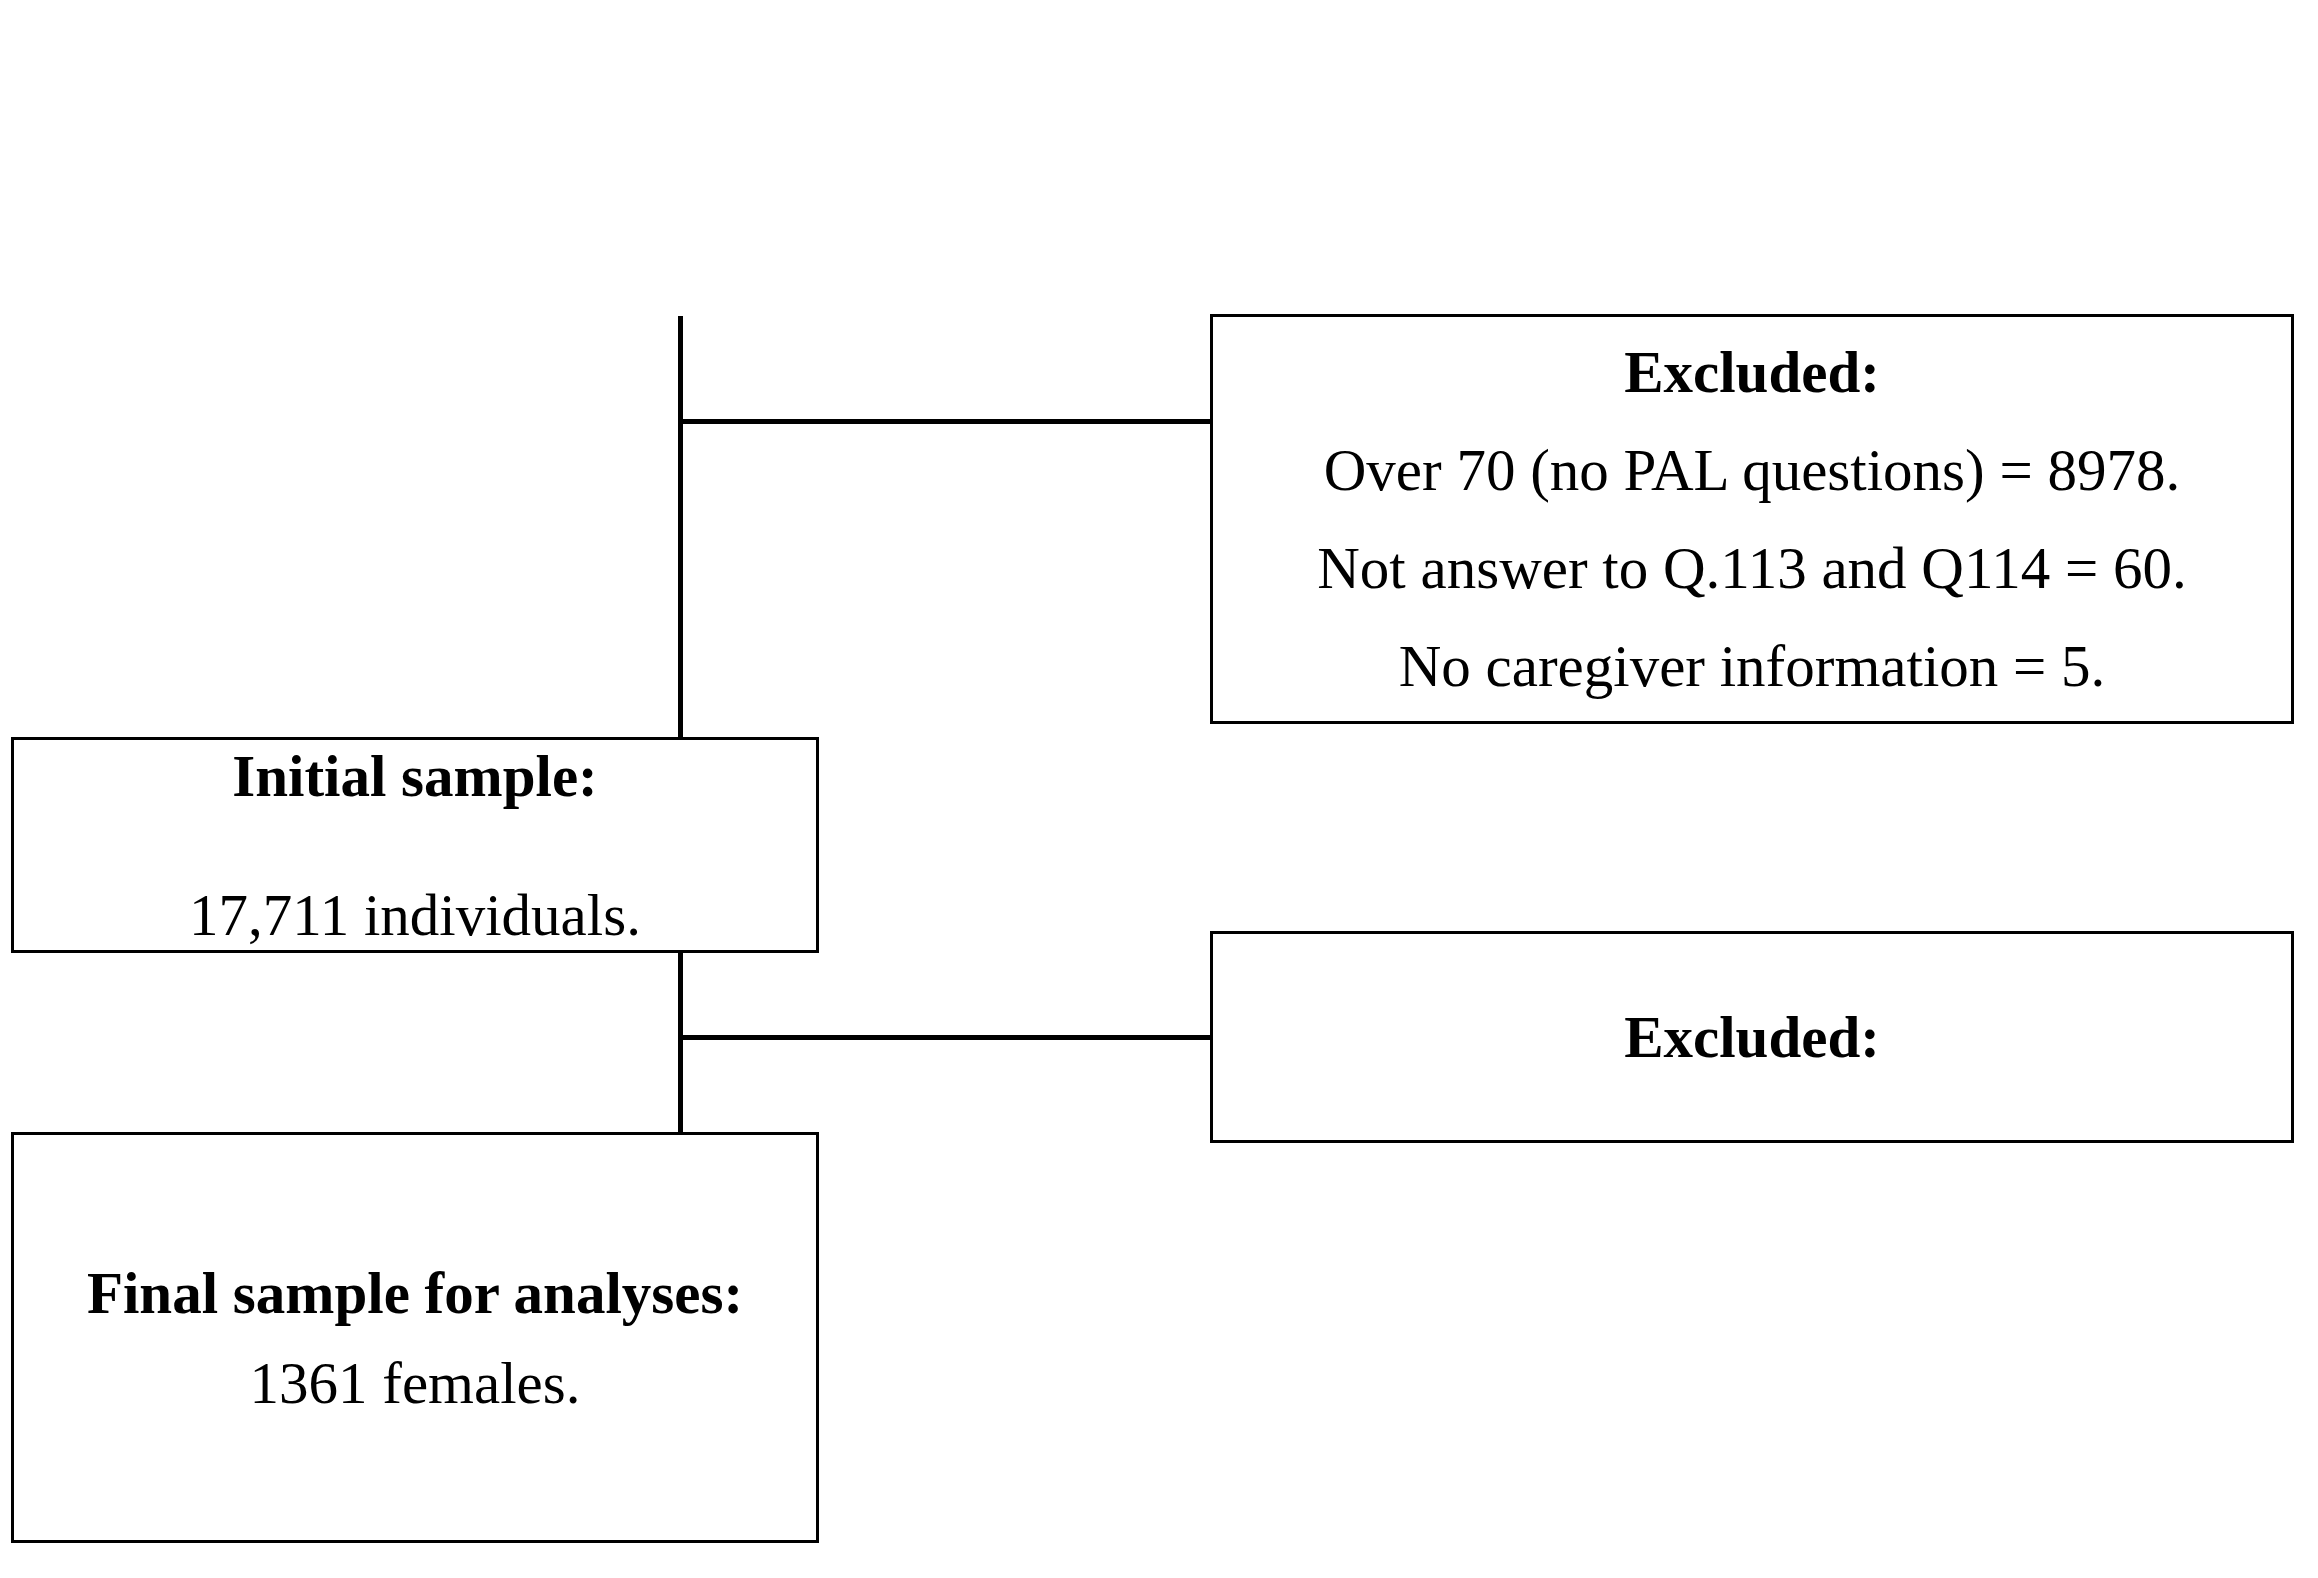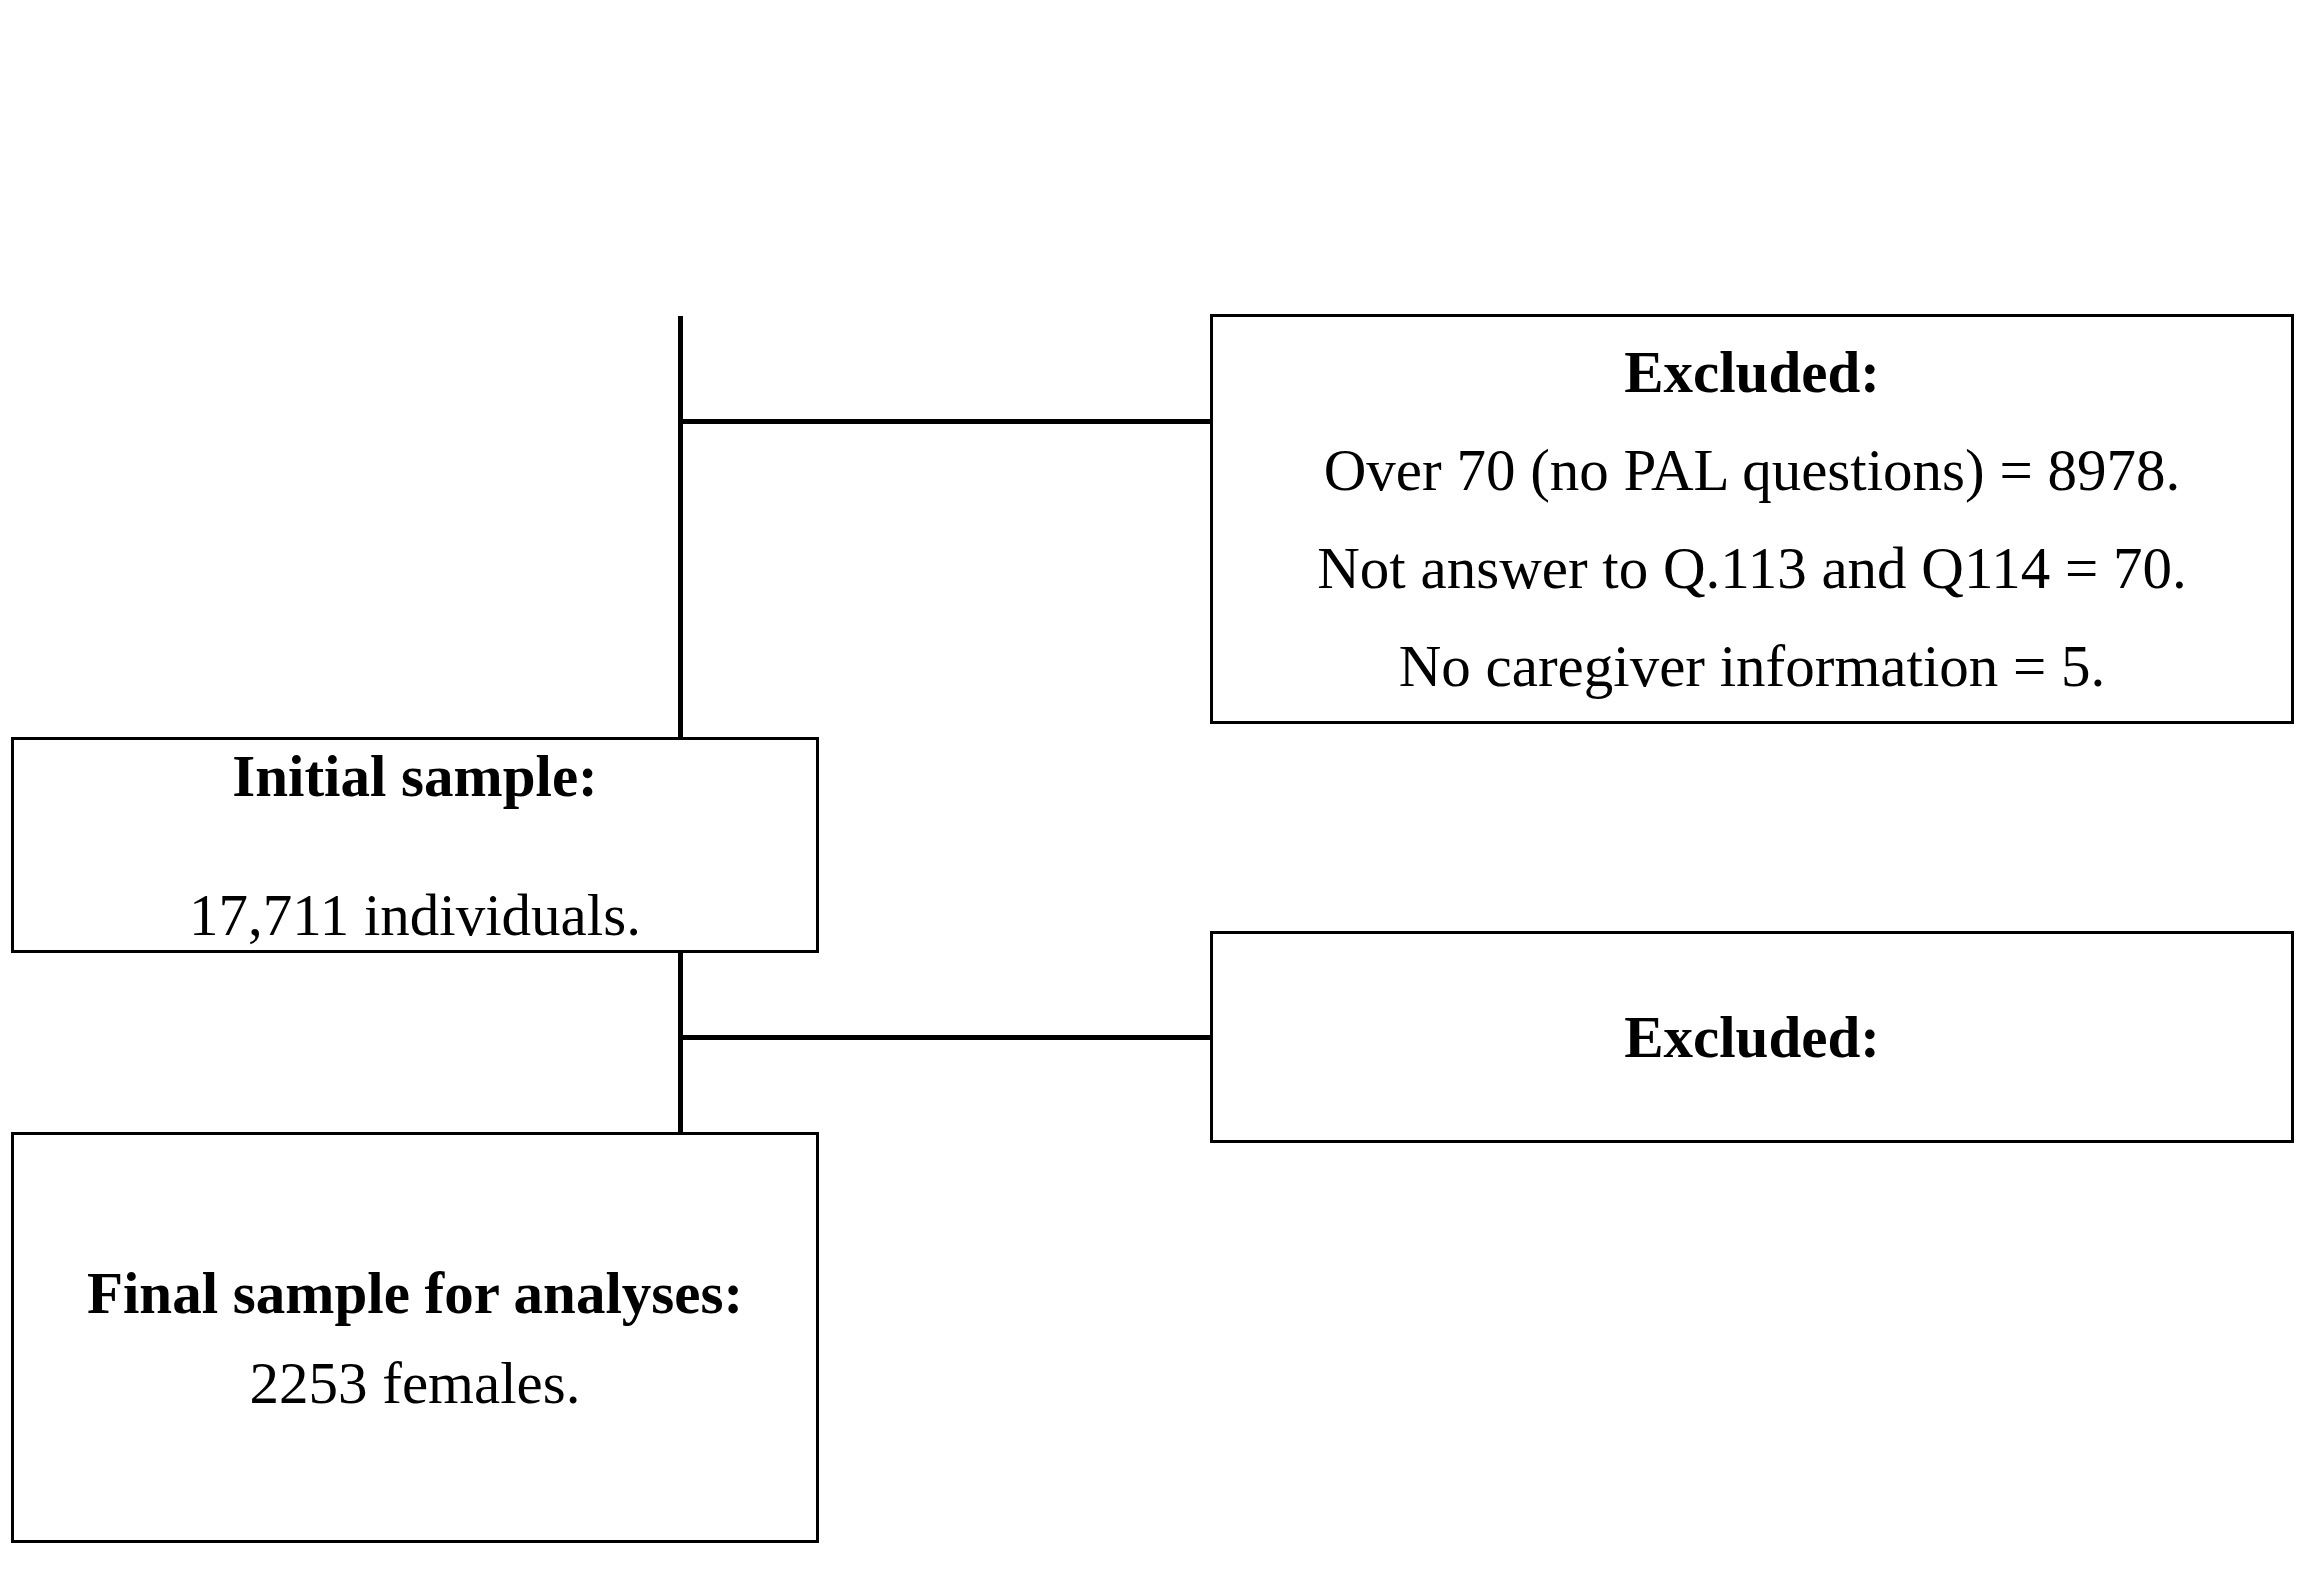--- a/index.html
+++ b/index.html
@@ -54,32 +54,32 @@
 
   <div class="line" style="left:678px; top:316px; width:4.7px; height:421px;"></div>
   <div class="line" style="left:680px; top:419px; width:530px; height:4.7px;"></div>
   <div class="line" style="left:678px; top:953px; width:4.7px; height:195px;"></div>
   <div class="line" style="left:680px; top:1035px; width:530px; height:4.7px;"></div>
 
 
   <div class="box" style="left:1210px; top:314px; width:1084px; height:410px;">
     <div class="box-title">Excluded:</div>
     <div class="box-line">Over 70 (no PAL questions) = 8978.</div>
-    <div class="box-line">Not answer to Q.113 and Q114 = 70.</div>
+    <div class="box-line">Not answer to Q.113 and Q114 = 60.</div>
     <div class="box-line">No caregiver information = 5.</div>
   </div>
 
   <div class="box" style="left:11px; top:737px; width:808px; height:216px;gap:41px;">
     <div class="box-title">Initial sample:</div>
     <div class="box-line">17,711 individuals.</div>
   </div>
 
   <div class="box" style="left:1210px; top:931px; width:1084px; height:212px;">
     <div class="box-title">Excluded:</div>
   </div>
 
   <div class="box tight" style="left:11px; top:1132px; width:808px; height:411px;">
     <div class="box-title">Final sample for analyses:</div>
-    <div class="box-line">2253 females.</div>
+    <div class="box-line">1361 females.</div>
   </div>
 
 </div>
 
 
 </body></html>

